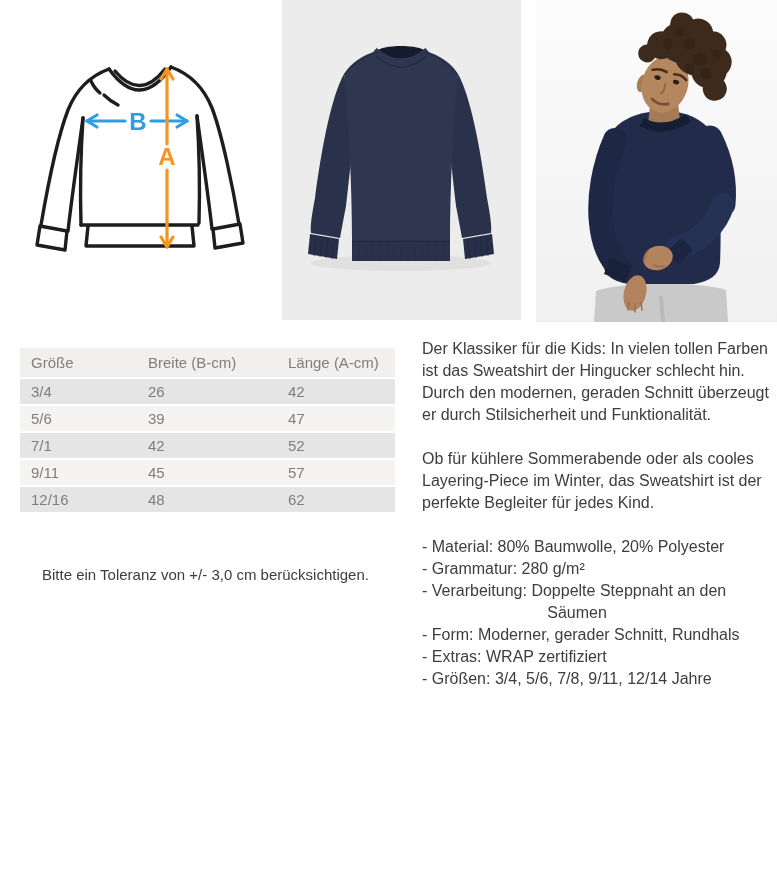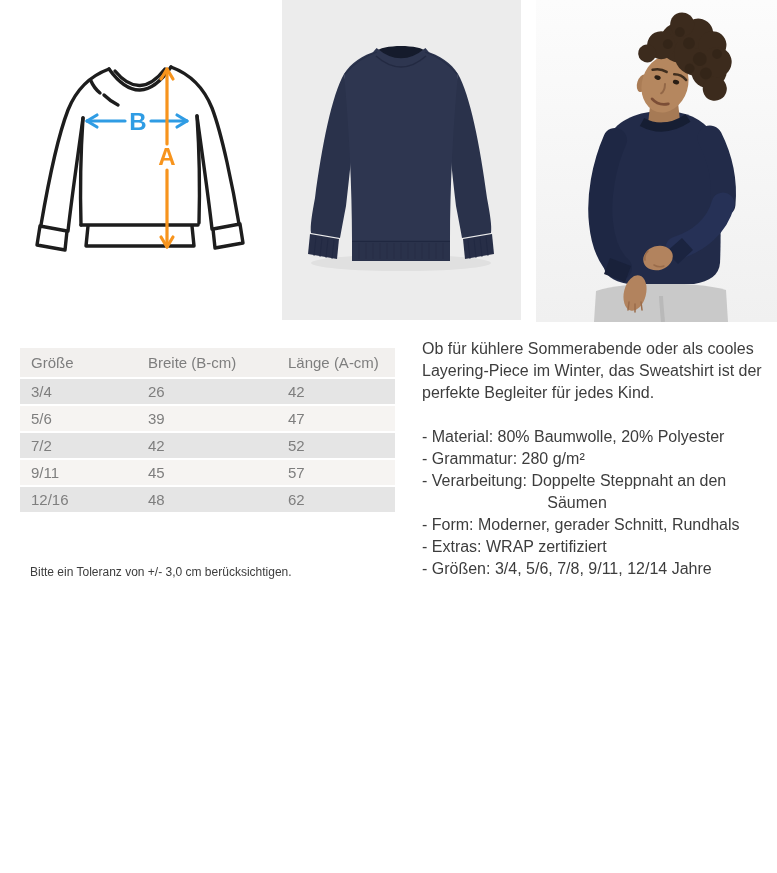--- a/index.html
+++ b/index.html
@@ -22,22 +22,22 @@
     font-weight:400;text-align:left;padding:0 0 0 11px;
     border-bottom:2px solid #ffffff;
   }
   .size-table th{height:29px;background:#f2f0ee;}
   .size-table td{height:25px;}
   .size-table col.c1{width:117px}.size-table col.c2{width:140px}.size-table col.c3{width:118px}
   .size-table tr.r-dark td{background:#e5e5e5;}
   .size-table tr.r-light td{background:#f6f4f2;}
 
   .tolerance{
-    position:absolute;left:30px;top:549px;width:390px;
-    font-size:12px;color:#3d3d3d;line-height:22px;
+    position:absolute;left:42px;top:549px;width:390px;
+    font-size:15px;color:#3d3d3d;line-height:22px;
   }
 
   .description{
     position:absolute;left:422px;top:338px;width:352px;
     font-size:16px;color:#3d3d3d;line-height:22px;
   }
   .description p{margin:0 0 22px 0;}
   .bullets{margin-top:10px;}
   .bullet{line-height:22px;}
   .bullet.centered{text-align:center;width:310px;}
@@ -197,40 +197,41 @@
         <td>3/4</td>
         <td>26</td>
         <td>42</td>
       </tr>
       <tr class="r-light">
         <td>5/6</td>
         <td>39</td>
         <td>47</td>
       </tr>
       <tr class="r-dark">
-        <td>7/2</td>
+        <td>7/1</td>
         <td>42</td>
         <td>52</td>
       </tr>
       <tr class="r-light">
         <td>9/11</td>
         <td>45</td>
         <td>57</td>
       </tr>
       <tr class="r-dark">
         <td>12/16</td>
         <td>48</td>
         <td>62</td>
       </tr>
     </tbody>
   </table>
 
   <p class="tolerance">Bitte ein Toleranz von +/- 3,0 cm berücksichtigen.</p>
 
   <div class="description">
+    <p>Der Klassiker für die Kids: In vielen tollen Farben ist das Sweatshirt der Hingucker schlecht hin. Durch den modernen, geraden Schnitt überzeugt er durch Stilsicherheit und Funktionalität.</p>
     <p>Ob für kühlere Sommerabende oder als cooles Layering-Piece im Winter, das Sweatshirt ist der perfekte Begleiter für jedes Kind.</p>
     <div class="bullets">
       <div class="bullet">- Material: 80% Baumwolle, 20% Polyester</div>
       <div class="bullet">- Grammatur: 280 g/m²</div>
       <div class="bullet">- Verarbeitung: Doppelte Steppnaht an den</div>
       <div class="bullet centered">Säumen</div>
       <div class="bullet">- Form: Moderner, gerader Schnitt, Rundhals</div>
       <div class="bullet">- Extras: WRAP zertifiziert</div>
       <div class="bullet">- Größen: 3/4, 5/6, 7/8, 9/11, 12/14 Jahre</div>
     </div>

